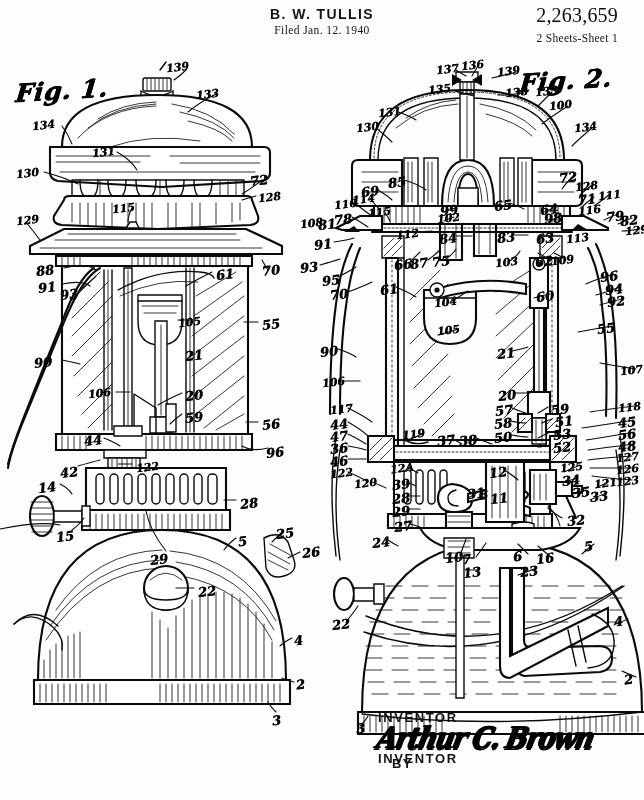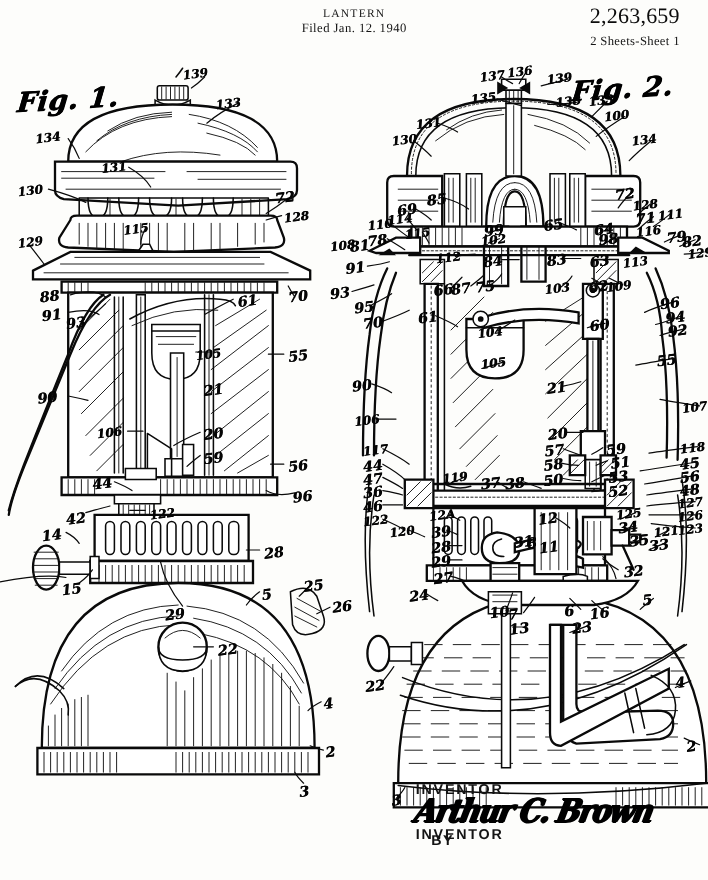--- a/index.html
+++ b/index.html
@@ -121,21 +121,21 @@
   .wht2{fill:#ffffff;stroke:#0a0a0a;stroke-width:2.1;}
   .blk{fill:#0a0a0a;}
 </style>
 </head>
 <body>
 
 <div id="sheet">
 
   <div class="hdr">
     <div class="hdr-mid">
-      <div class="hdr-title">LANTERN</div>
+      <div class="hdr-inv">B. W. TULLIS</div>
       <div class="hdr-filed">Filed Jan. 12. 1940</div>
     </div>
     <div class="hdr-num">2,263,659</div>
     <div class="hdr-sheets">2 Sheets-Sheet 1</div>
   </div>
 
   <div class="figcap" id="figcap1">Fig. 1.</div>
   <div class="figcap" id="figcap2">Fig. 2.</div>
 
   <svg width="644" height="800" viewBox="0 0 644 800">

